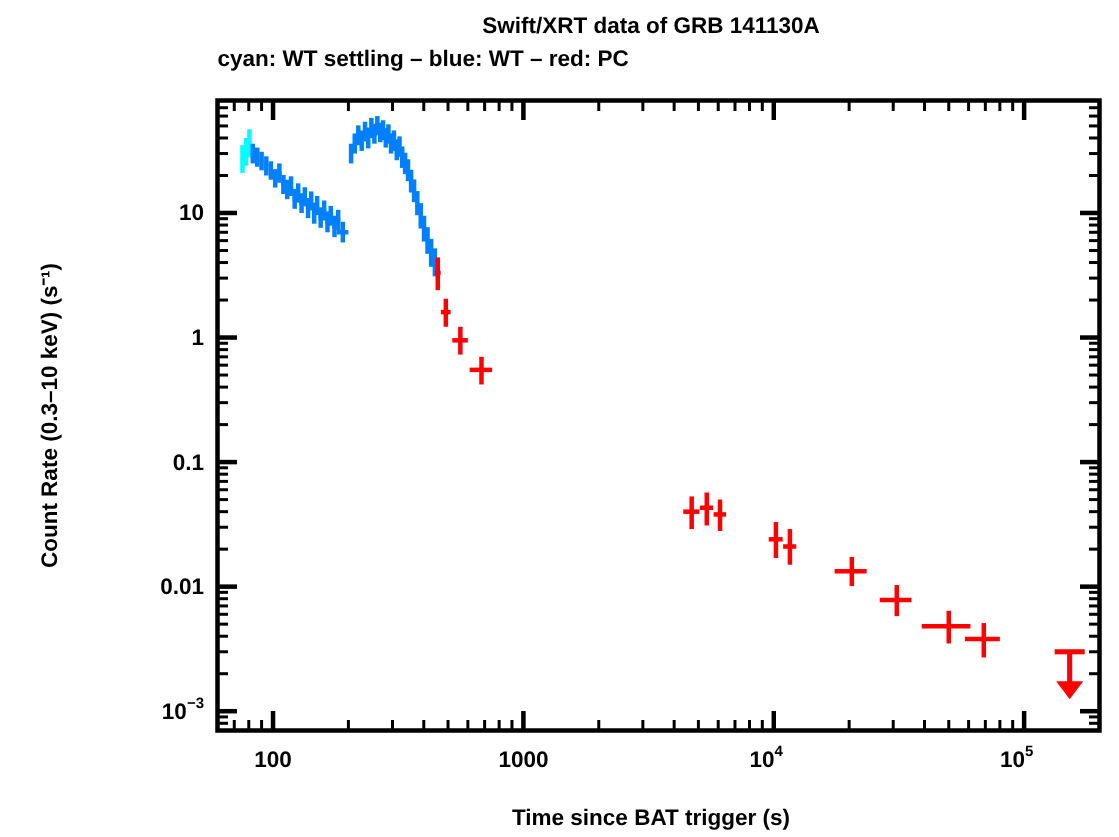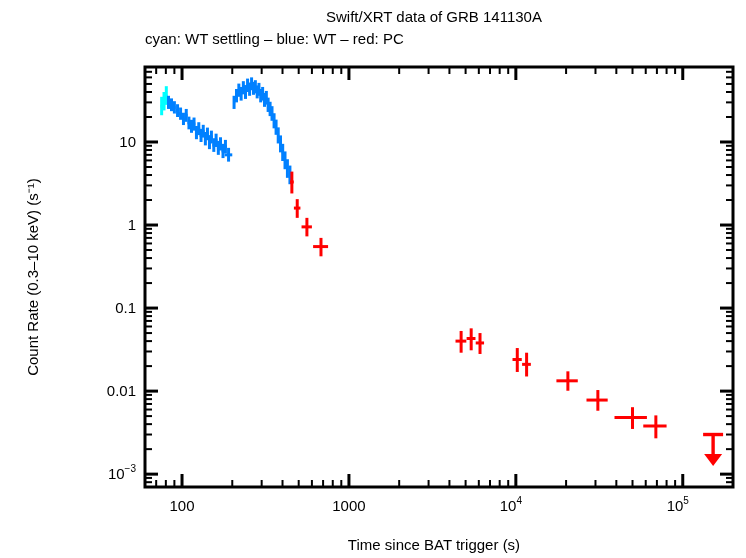--- a/index.html
+++ b/index.html
@@ -1,18 +1,18 @@
 <!DOCTYPE html>
 <html><head>
 <meta charset="utf-8">
 <style>
   html,body{margin:0;padding:0;background:#ffffff;}
   body{width:746px;height:558px;overflow:hidden;
        font-family:"Liberation Sans",sans-serif;color:#000;}
-  #figure{position:relative;width:746px;height:558px;}
+  #figure{position:relative;width:746px;height:558px;font-weight:bold;}
   svg{display:block;}
   text{font-family:"Liberation Sans",sans-serif;fill:#000;}
   .title{font-size:15px;text-anchor:middle;}
   .subtitle{font-size:15px;text-anchor:start;}
   .axlabel{font-size:15px;text-anchor:middle;}
   .ticklabel{font-size:15px;}
 </style>
 </head>
 <body>
 

